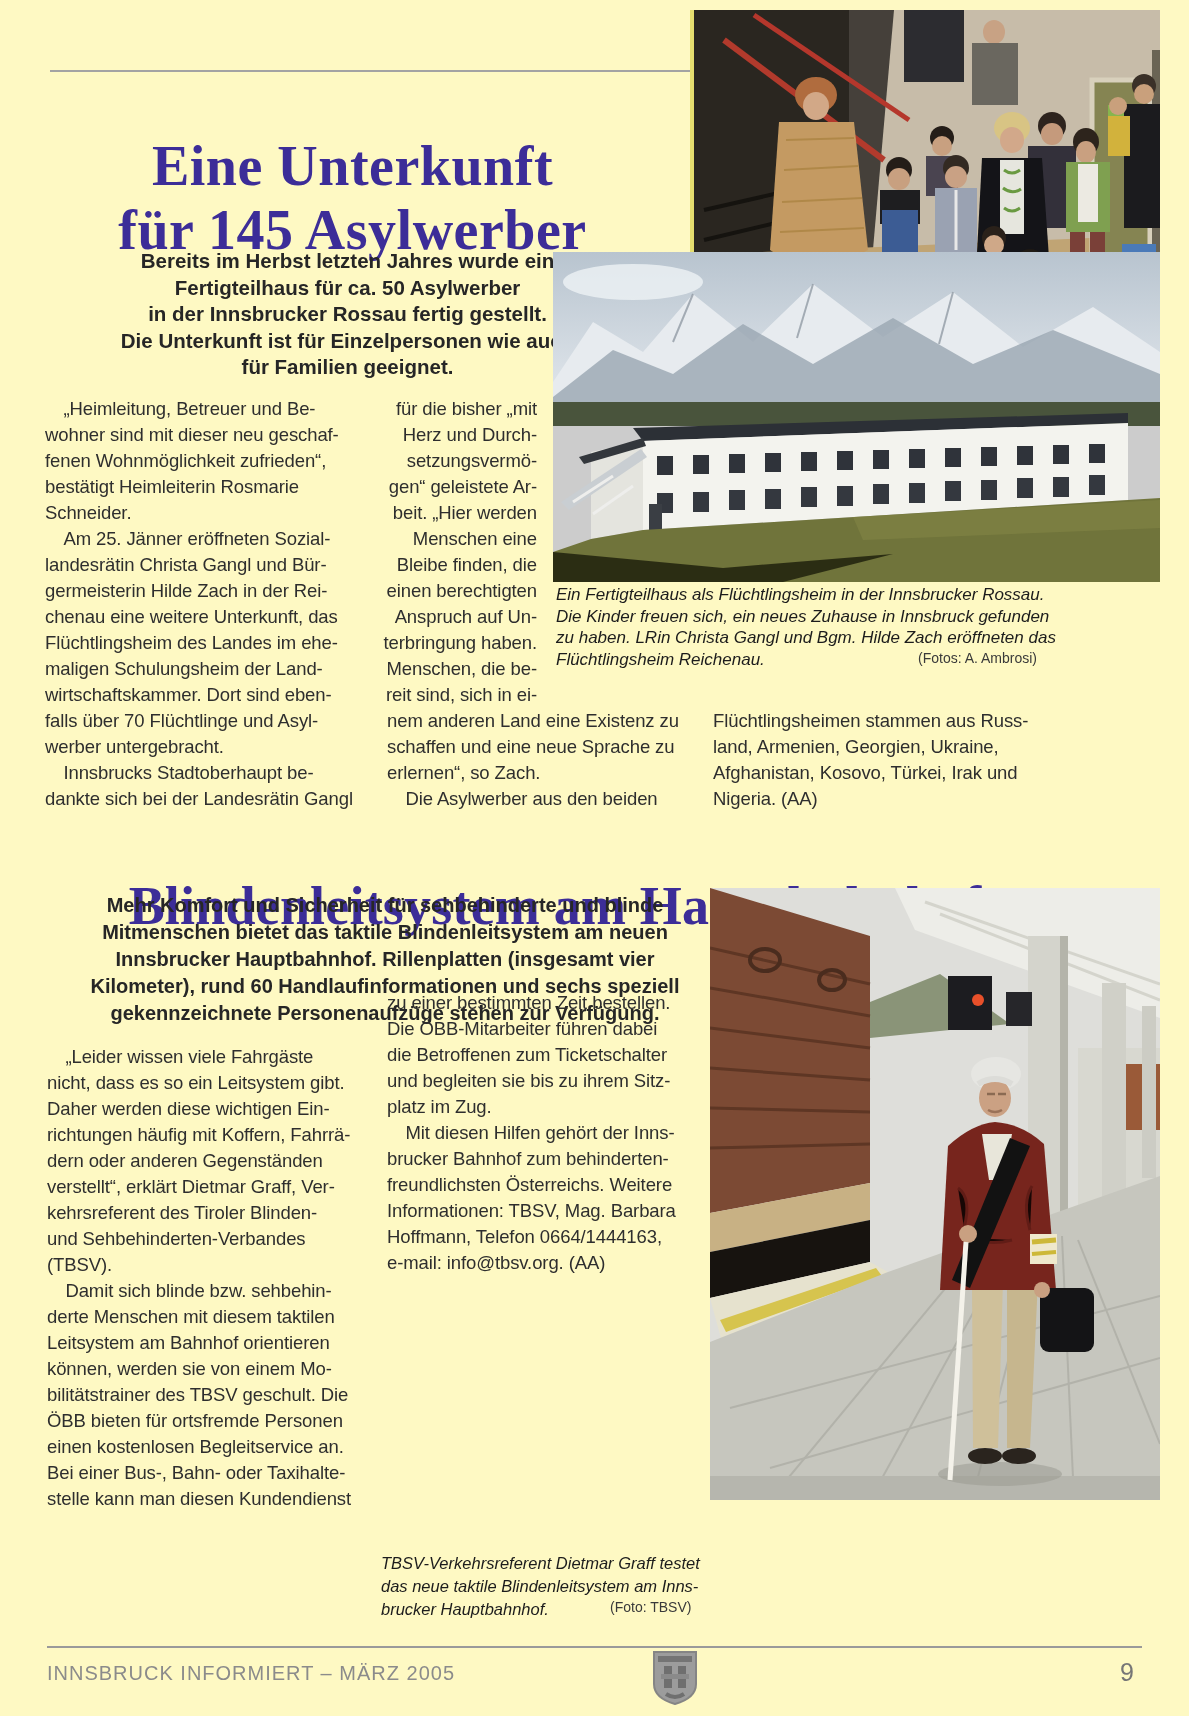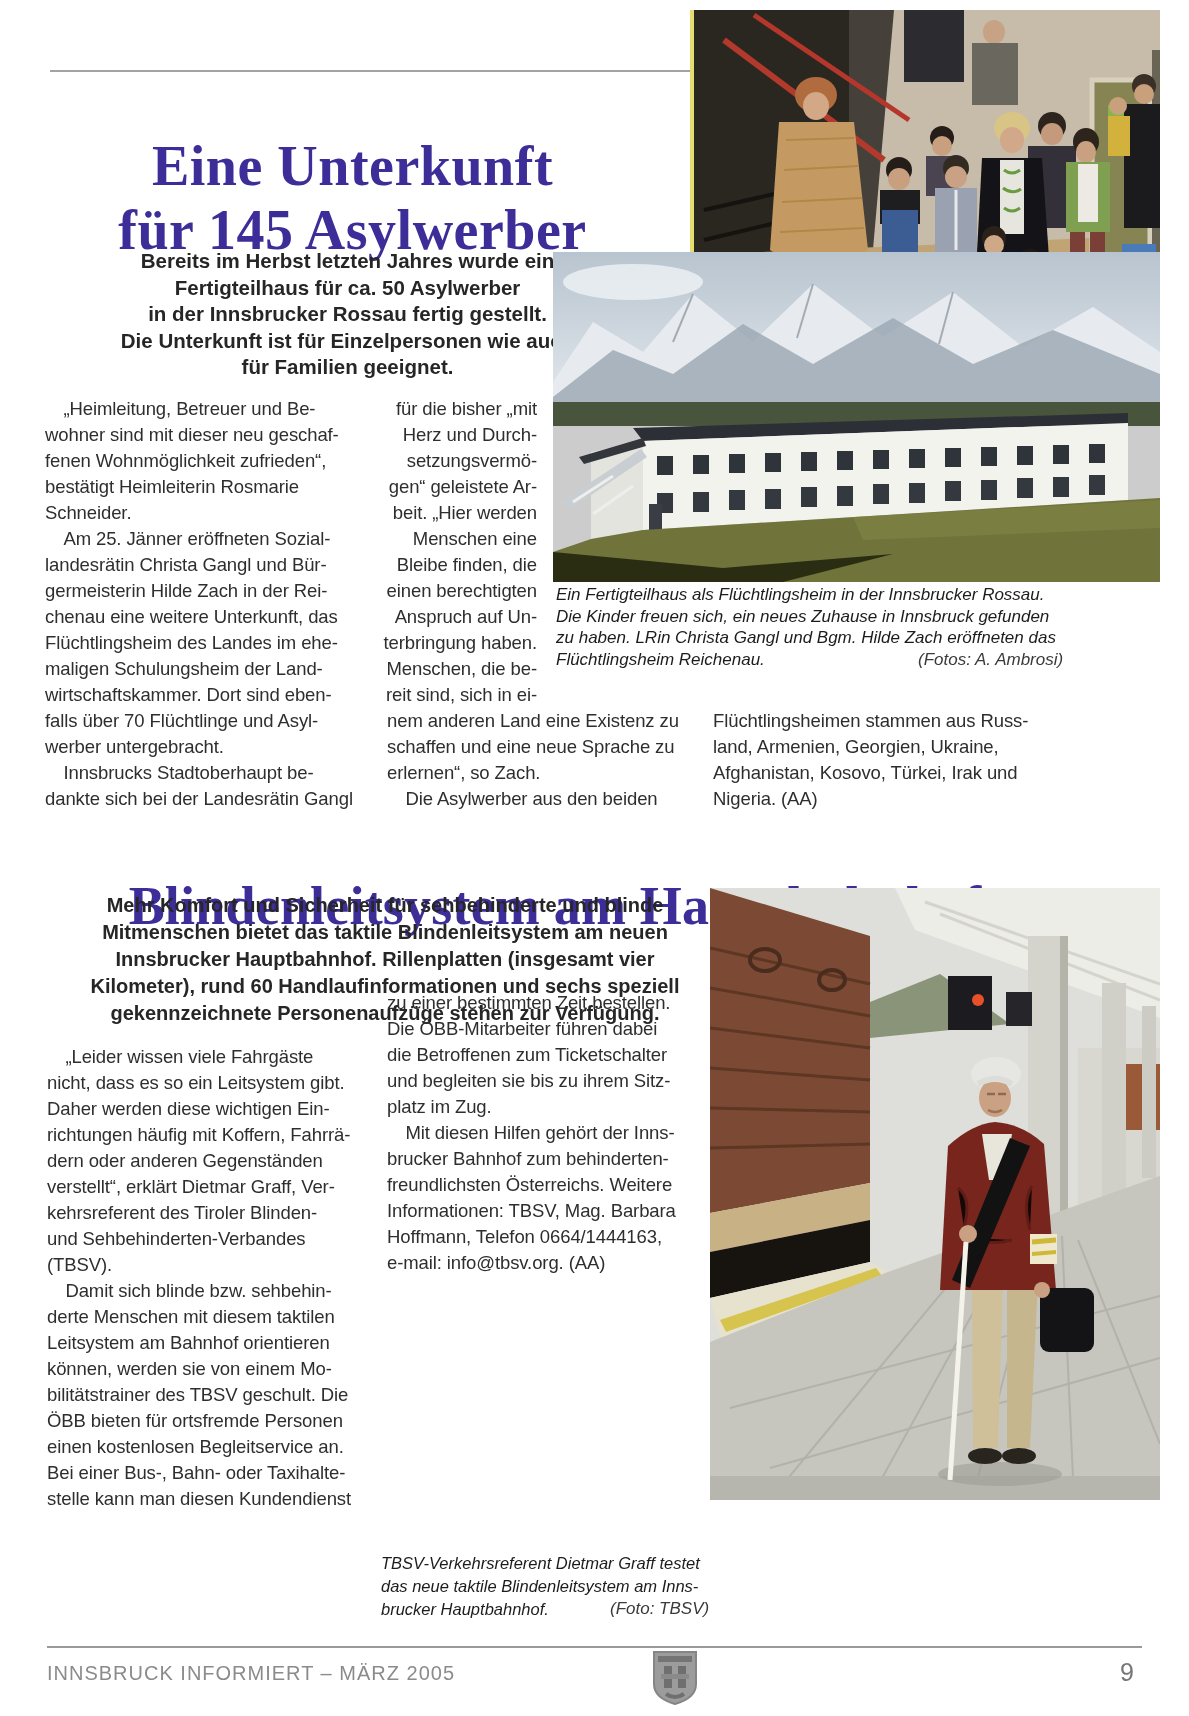--- a/index.html
+++ b/index.html
@@ -1,18 +1,18 @@
 <!DOCTYPE html>
 <html><head>
 <meta charset="utf-8">
 <style>
   html,body{margin:0;padding:0;background:#e8e8e4;}
   .page{
     position:relative;width:1189px;height:1716px;margin:0 auto;
-    background:#ffffff;overflow:hidden;
+    background:#fef9c3;overflow:hidden;
     font-family:"Liberation Sans","DejaVu Sans",sans-serif;
   }
   .rule{position:absolute;height:2px;background:#a3a3a3;}
   #top-rule{left:50px;top:70px;width:695px;}
   #footer-rule{left:47px;top:1646px;width:1095px;background:#9a9a9a;}
 
   .headline{
     position:absolute;font-family:"Liberation Serif","DejaVu Serif",serif;
     font-weight:bold;color:#3c2d98;text-align:center;line-height:1.15;
   }
@@ -36,21 +36,21 @@
   #a1-col2-wide{left:387px;top:708px;width:325px;}
   #a1-col3{left:713px;top:708px;width:375px;}
   #a2-col1{left:47px;top:1044px;width:332px;}
   #a2-col2{left:387px;top:990px;width:332px;}
 
   .caption{
     position:absolute;font-style:italic;color:#1c1c1c;white-space:pre-line;
   }
   #caption1{left:556px;top:584px;width:502px;font-size:17px;line-height:21.5px;}
   #caption2{left:381px;top:1552px;width:322px;font-size:16.5px;line-height:23px;}
-  .credit{position:absolute;font-style:italic;color:#3a3a3a;font-size:17px;}
+  .credit{position:absolute;color:#3a3a3a;font-size:14px;}
   #credit1{left:918px;top:650px;}
   #credit2{left:610px;top:1599px;}
 
   .photo{position:absolute;overflow:hidden;background:#ccc;}
   .photo svg{display:block;width:100%;height:100%;}
   #photo1{left:690px;top:10px;width:466px;height:285px;border-left:4px solid #e5de6f;border-bottom:2px solid #cfe0e4;}
   #photo2{left:553px;top:252px;width:607px;height:330px;}
   #photo3{left:710px;top:888px;width:450px;height:612px;}
 
   #footer-title{position:absolute;left:47px;top:1662px;font-size:20px;color:#8b8b8b;letter-spacing:1px;}

